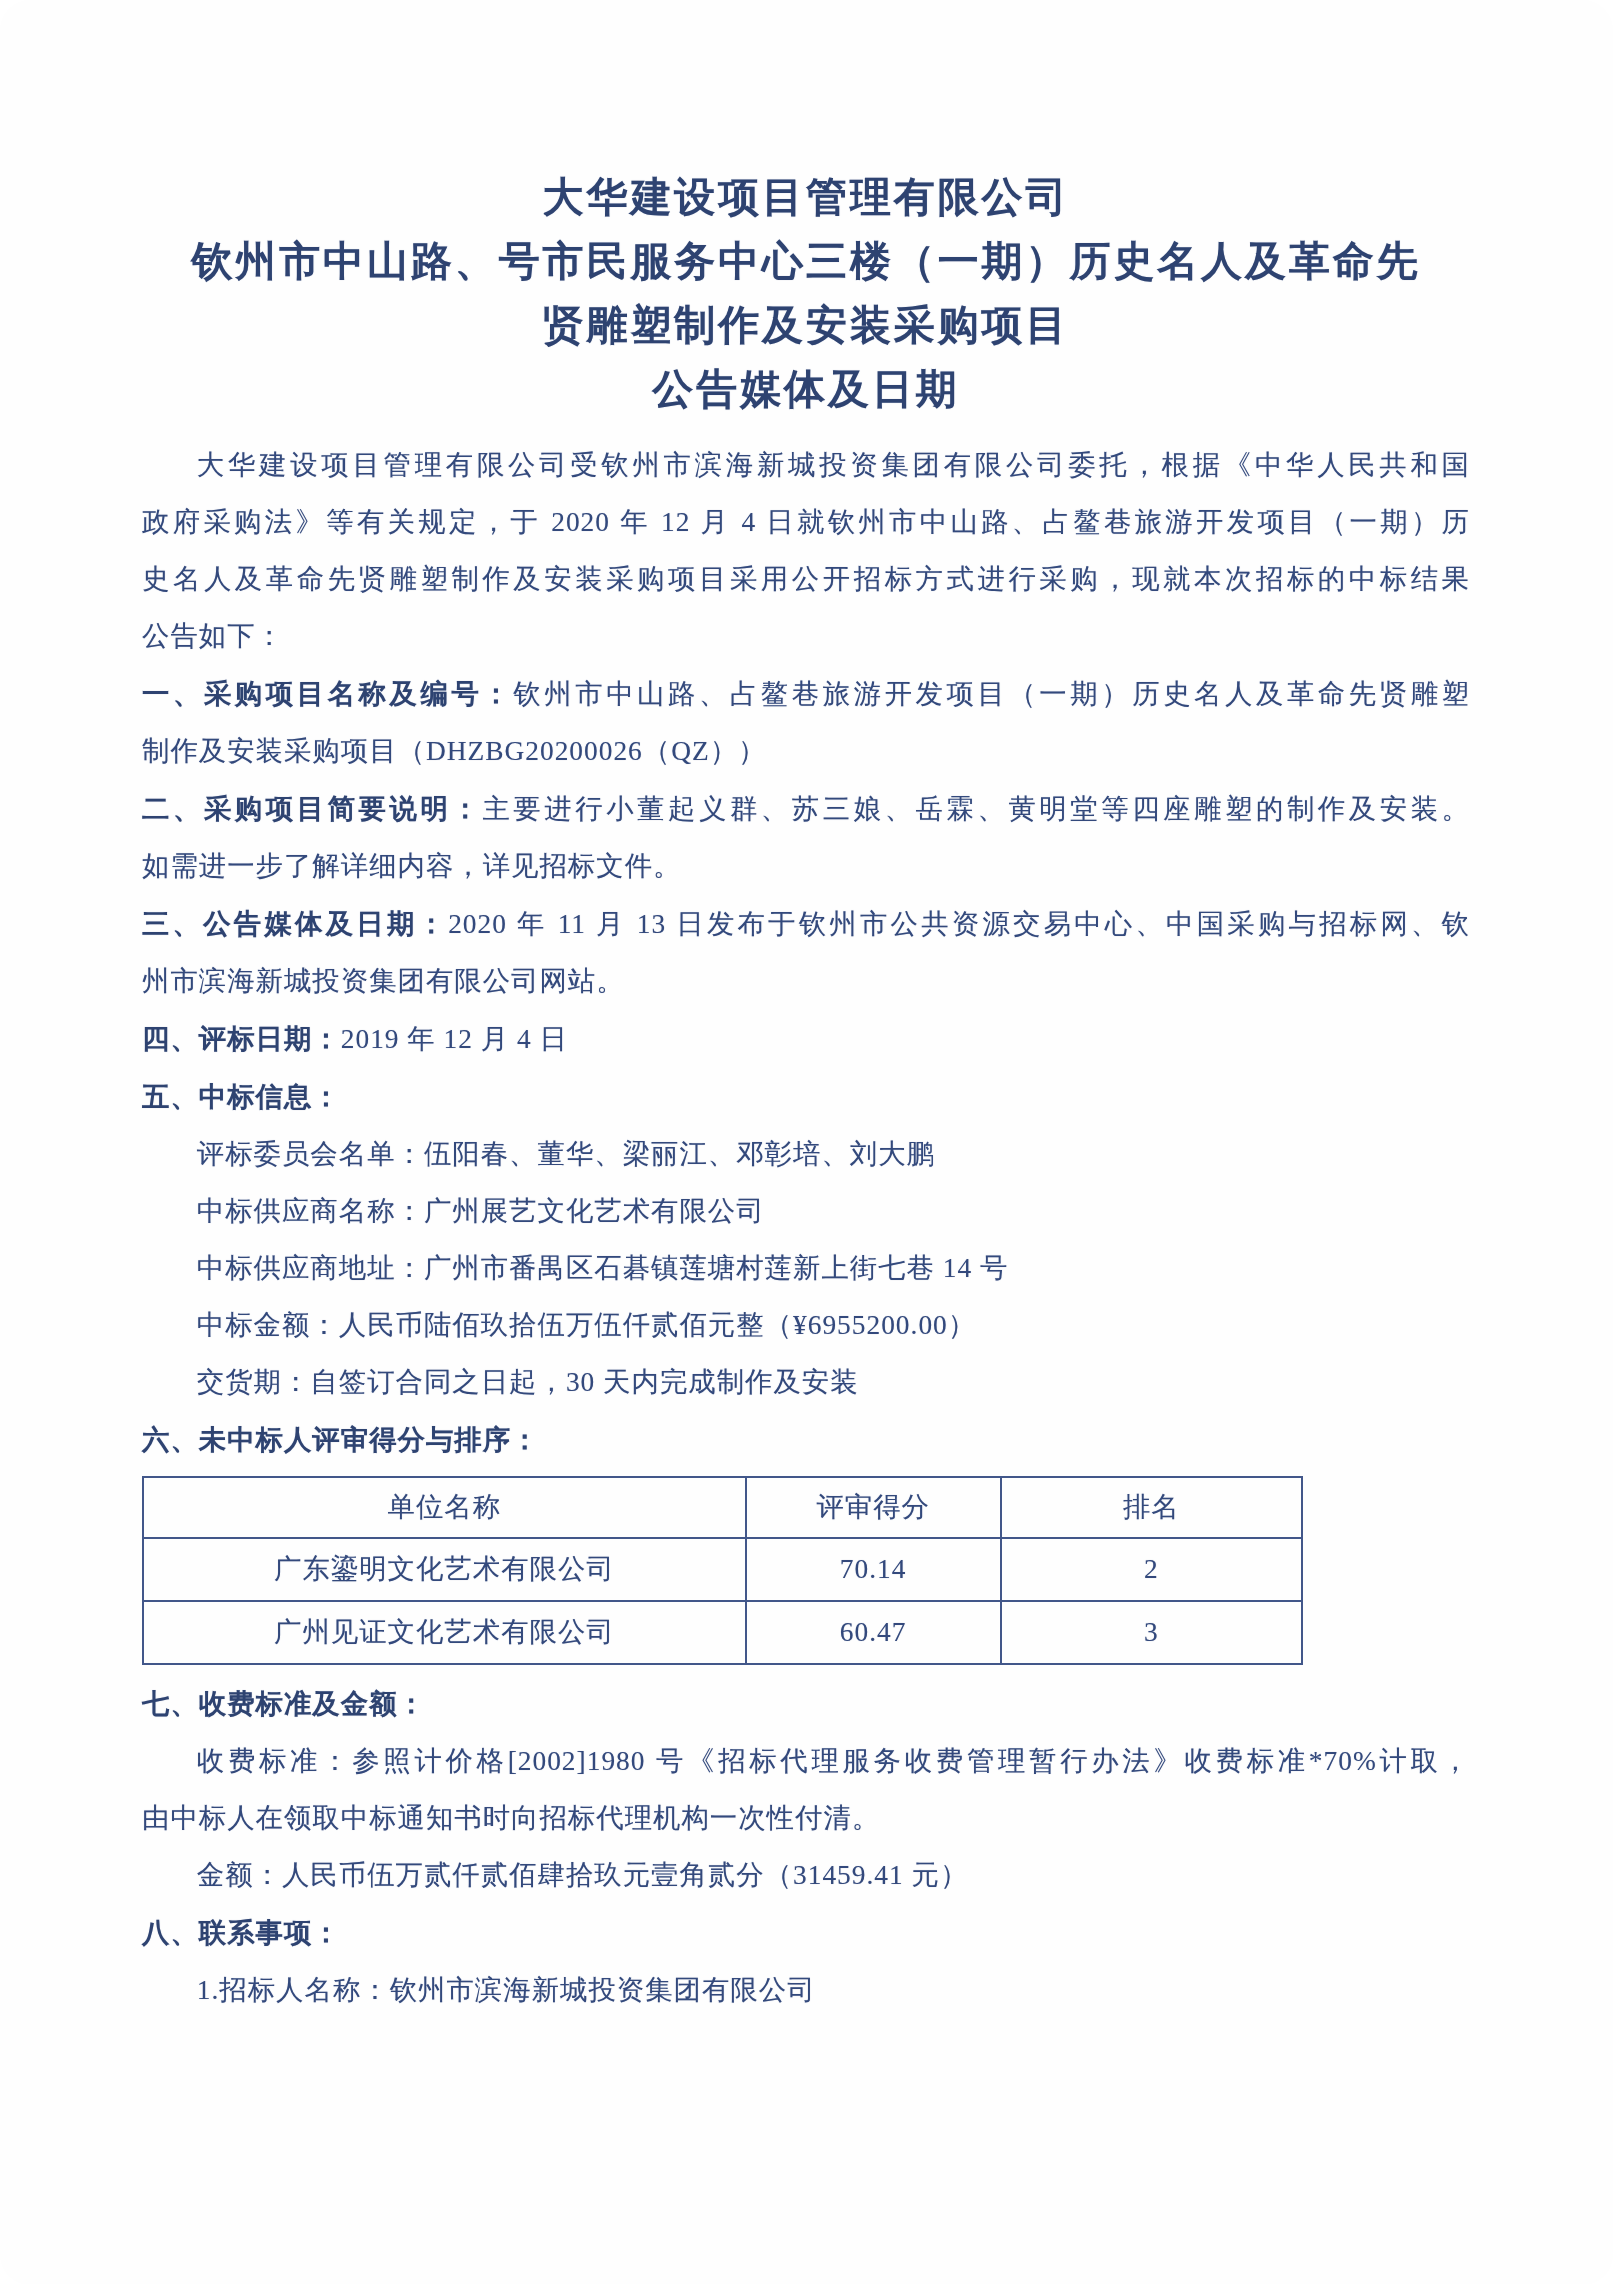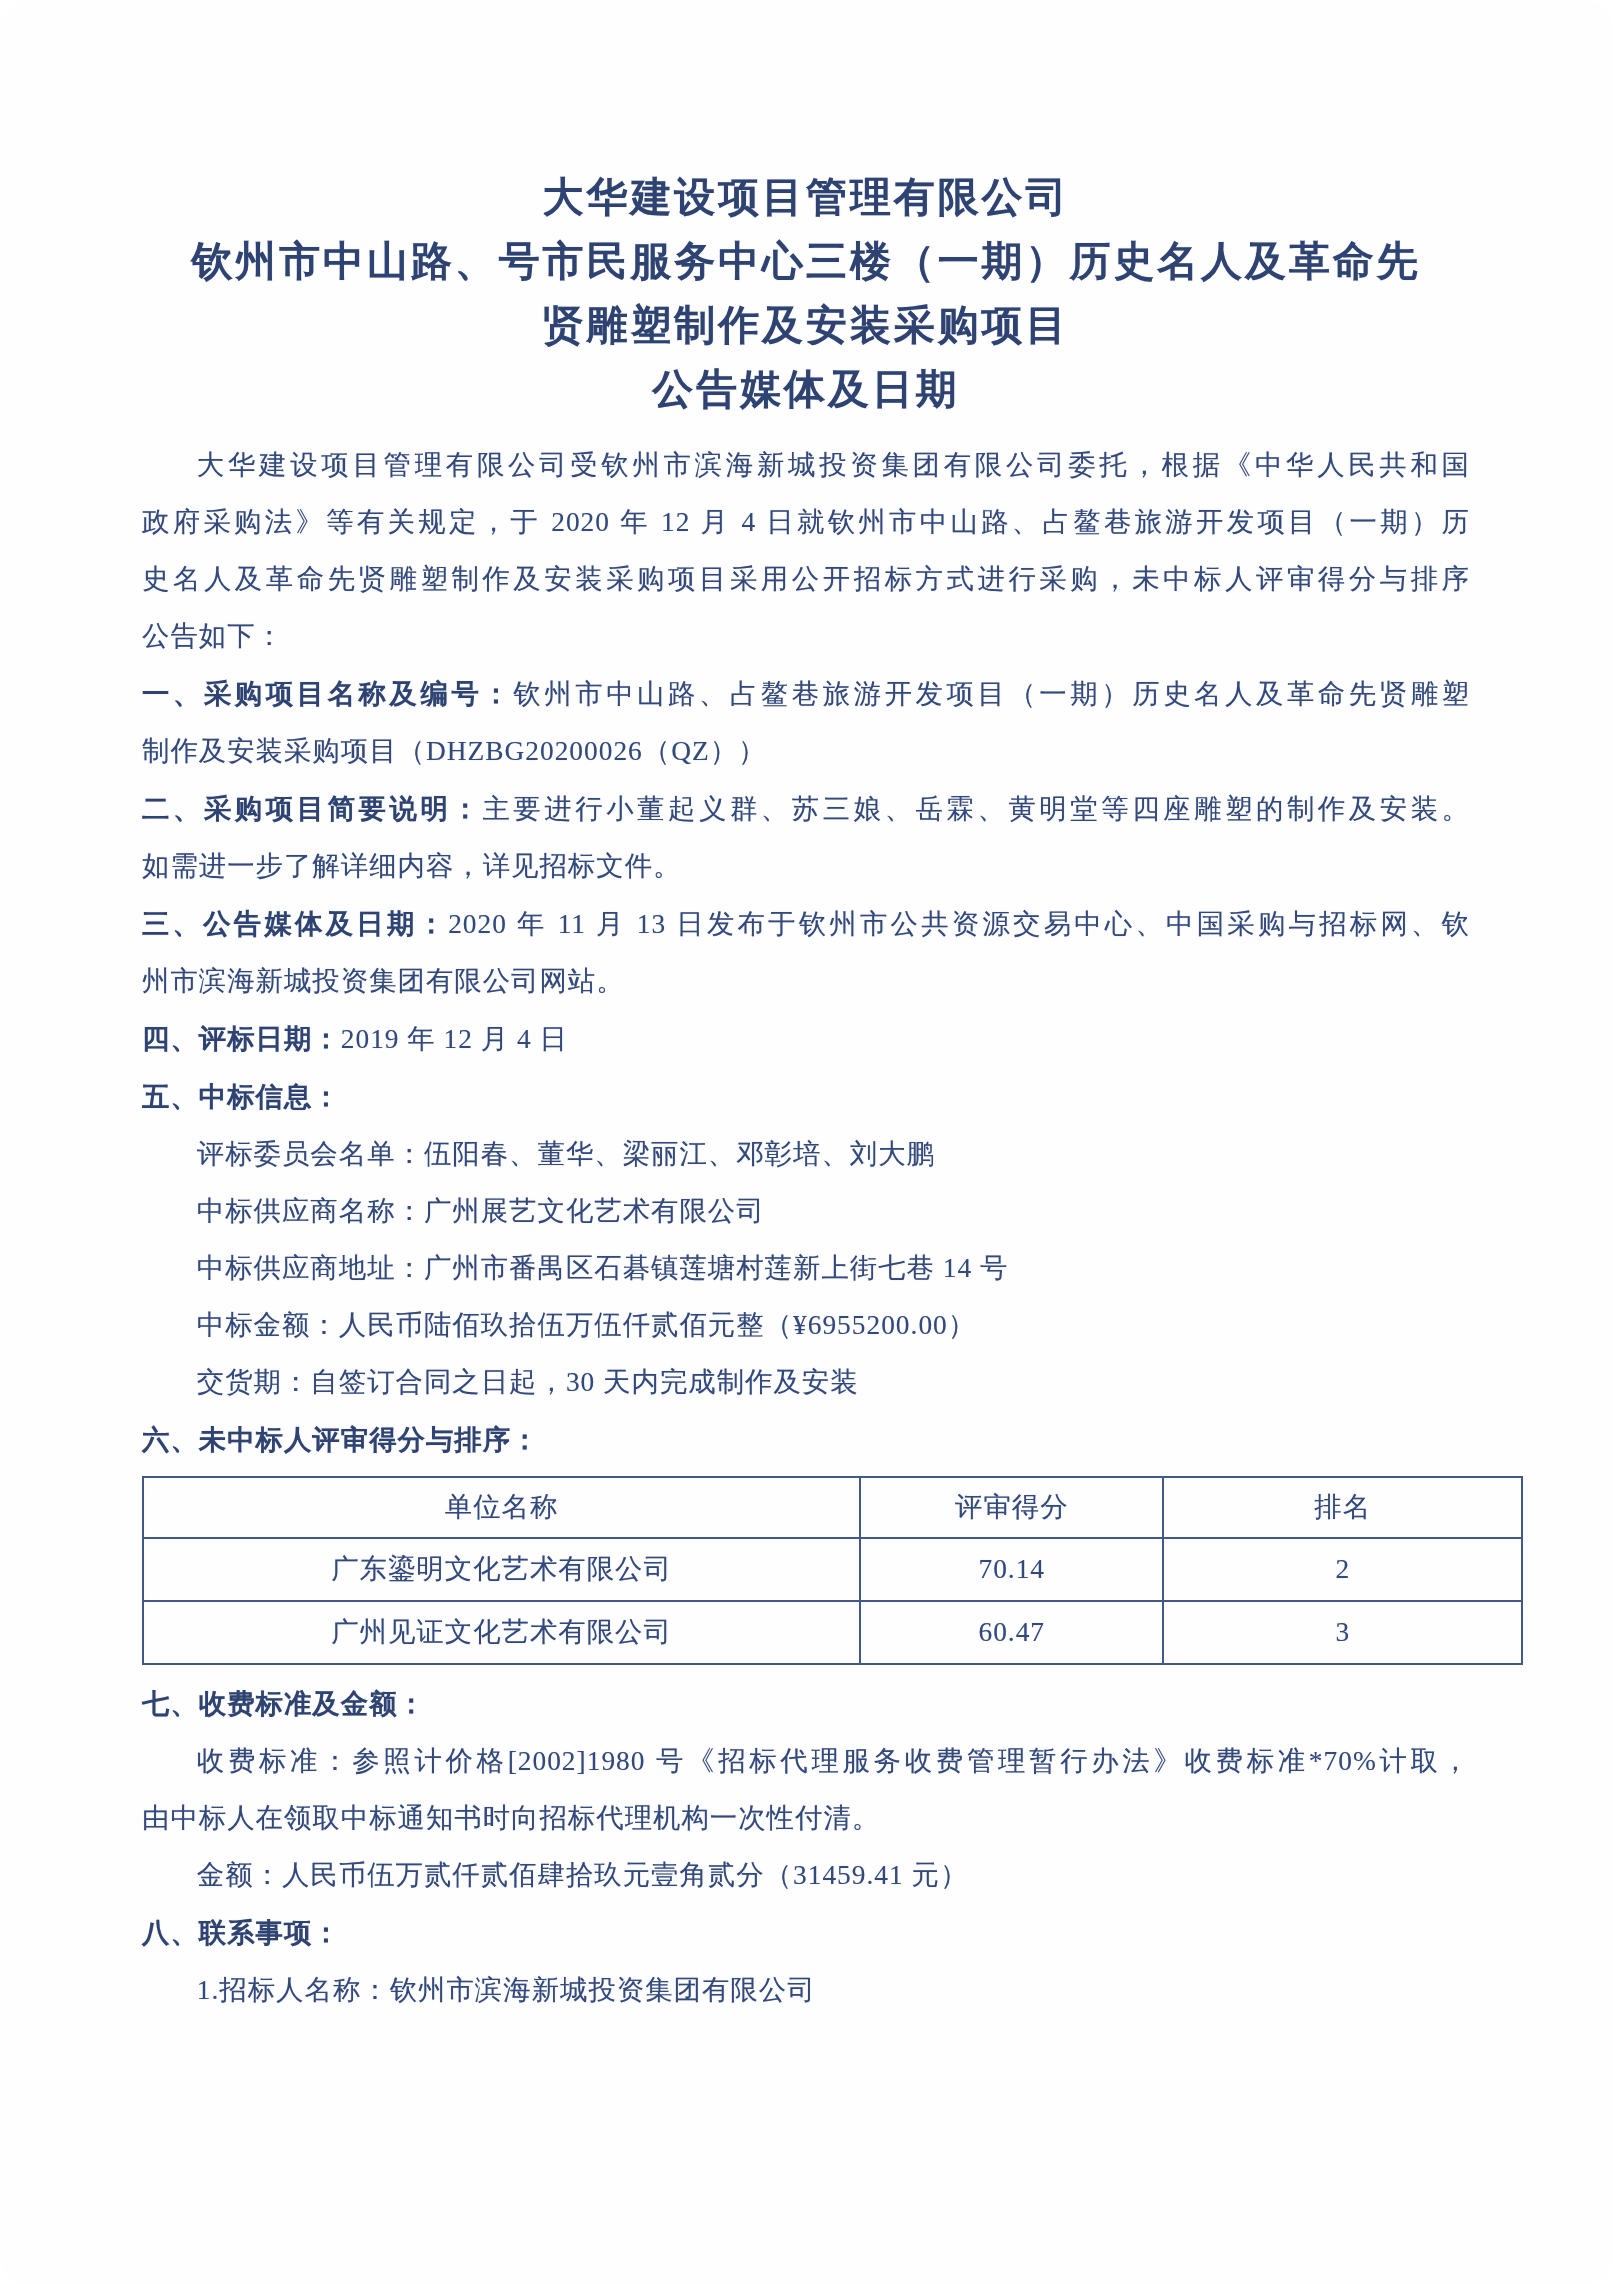--- a/index.html
+++ b/index.html
@@ -45,21 +45,21 @@
   }
   .ind-first{ text-indent:2em; }
   .ind-sub{ padding-left:2em; }
   .lead{
     font-family:"Liberation Sans","DejaVu Sans",sans-serif;
     font-weight:bold;
     color:#2e4371;
   }
   table.results{
     border-collapse:collapse;
-    width:1381px;
+    width:1161px;
     margin:7.8px 0 9.8px 0;
     table-layout:fixed;
   }
   table.results th, table.results td{
     border:2px solid #42578a;
     text-align:center;
     font-weight:normal;
     font-size:27.4px;
     letter-spacing:1px;
     padding:0;
@@ -79,21 +79,21 @@
     <div class="t-line">大华建设项目管理有限公司</div>
     <div class="t-line">钦州市中山路、号市民服务中心三楼（一期）历史名人及革命先</div>
     <div class="t-line">贤雕塑制作及安装采购项目</div>
     <div class="t-line">公告媒体及日期</div>
   </div>
 
   <div class="body-block">
 
     <div class="line fill ind-first"><span>大华建设项目管理有限公司受钦州市滨海新城投资集团有限公司委托，根据《中华人民共和国</span></div>
     <div class="line fill"><span>政府采购法》等有关规定，于 2020 年 12 月 4 日就钦州市中山路、占鳌巷旅游开发项目（一期）历</span></div>
-    <div class="line fill"><span>史名人及革命先贤雕塑制作及安装采购项目采用公开招标方式进行采购，未中标人评审得分与排序</span></div>
+    <div class="line fill"><span>史名人及革命先贤雕塑制作及安装采购项目采用公开招标方式进行采购，现就本次招标的中标结果</span></div>
     <div class="line"><span>公告如下：</span></div>
 
     <div class="line fill"><strong class="lead">一、采购项目名称及编号：</strong><span>钦州市中山路、占鳌巷旅游开发项目（一期）历史名人及革命先贤雕塑</span></div>
     <div class="line"><span>制作及安装采购项目（DHZBG20200026（QZ））</span></div>
 
     <div class="line fill"><strong class="lead">二、采购项目简要说明：</strong><span>主要进行小董起义群、苏三娘、岳霖、黄明堂等四座雕塑的制作及安装。</span></div>
     <div class="line"><span>如需进一步了解详细内容，详见招标文件。</span></div>
 
     <div class="line fill"><strong class="lead">三、公告媒体及日期：</strong><span>2020 年 11 月 13 日发布于钦州市公共资源交易中心、中国采购与招标网、钦</span></div>
     <div class="line"><span>州市滨海新城投资集团有限公司网站。</span></div>

